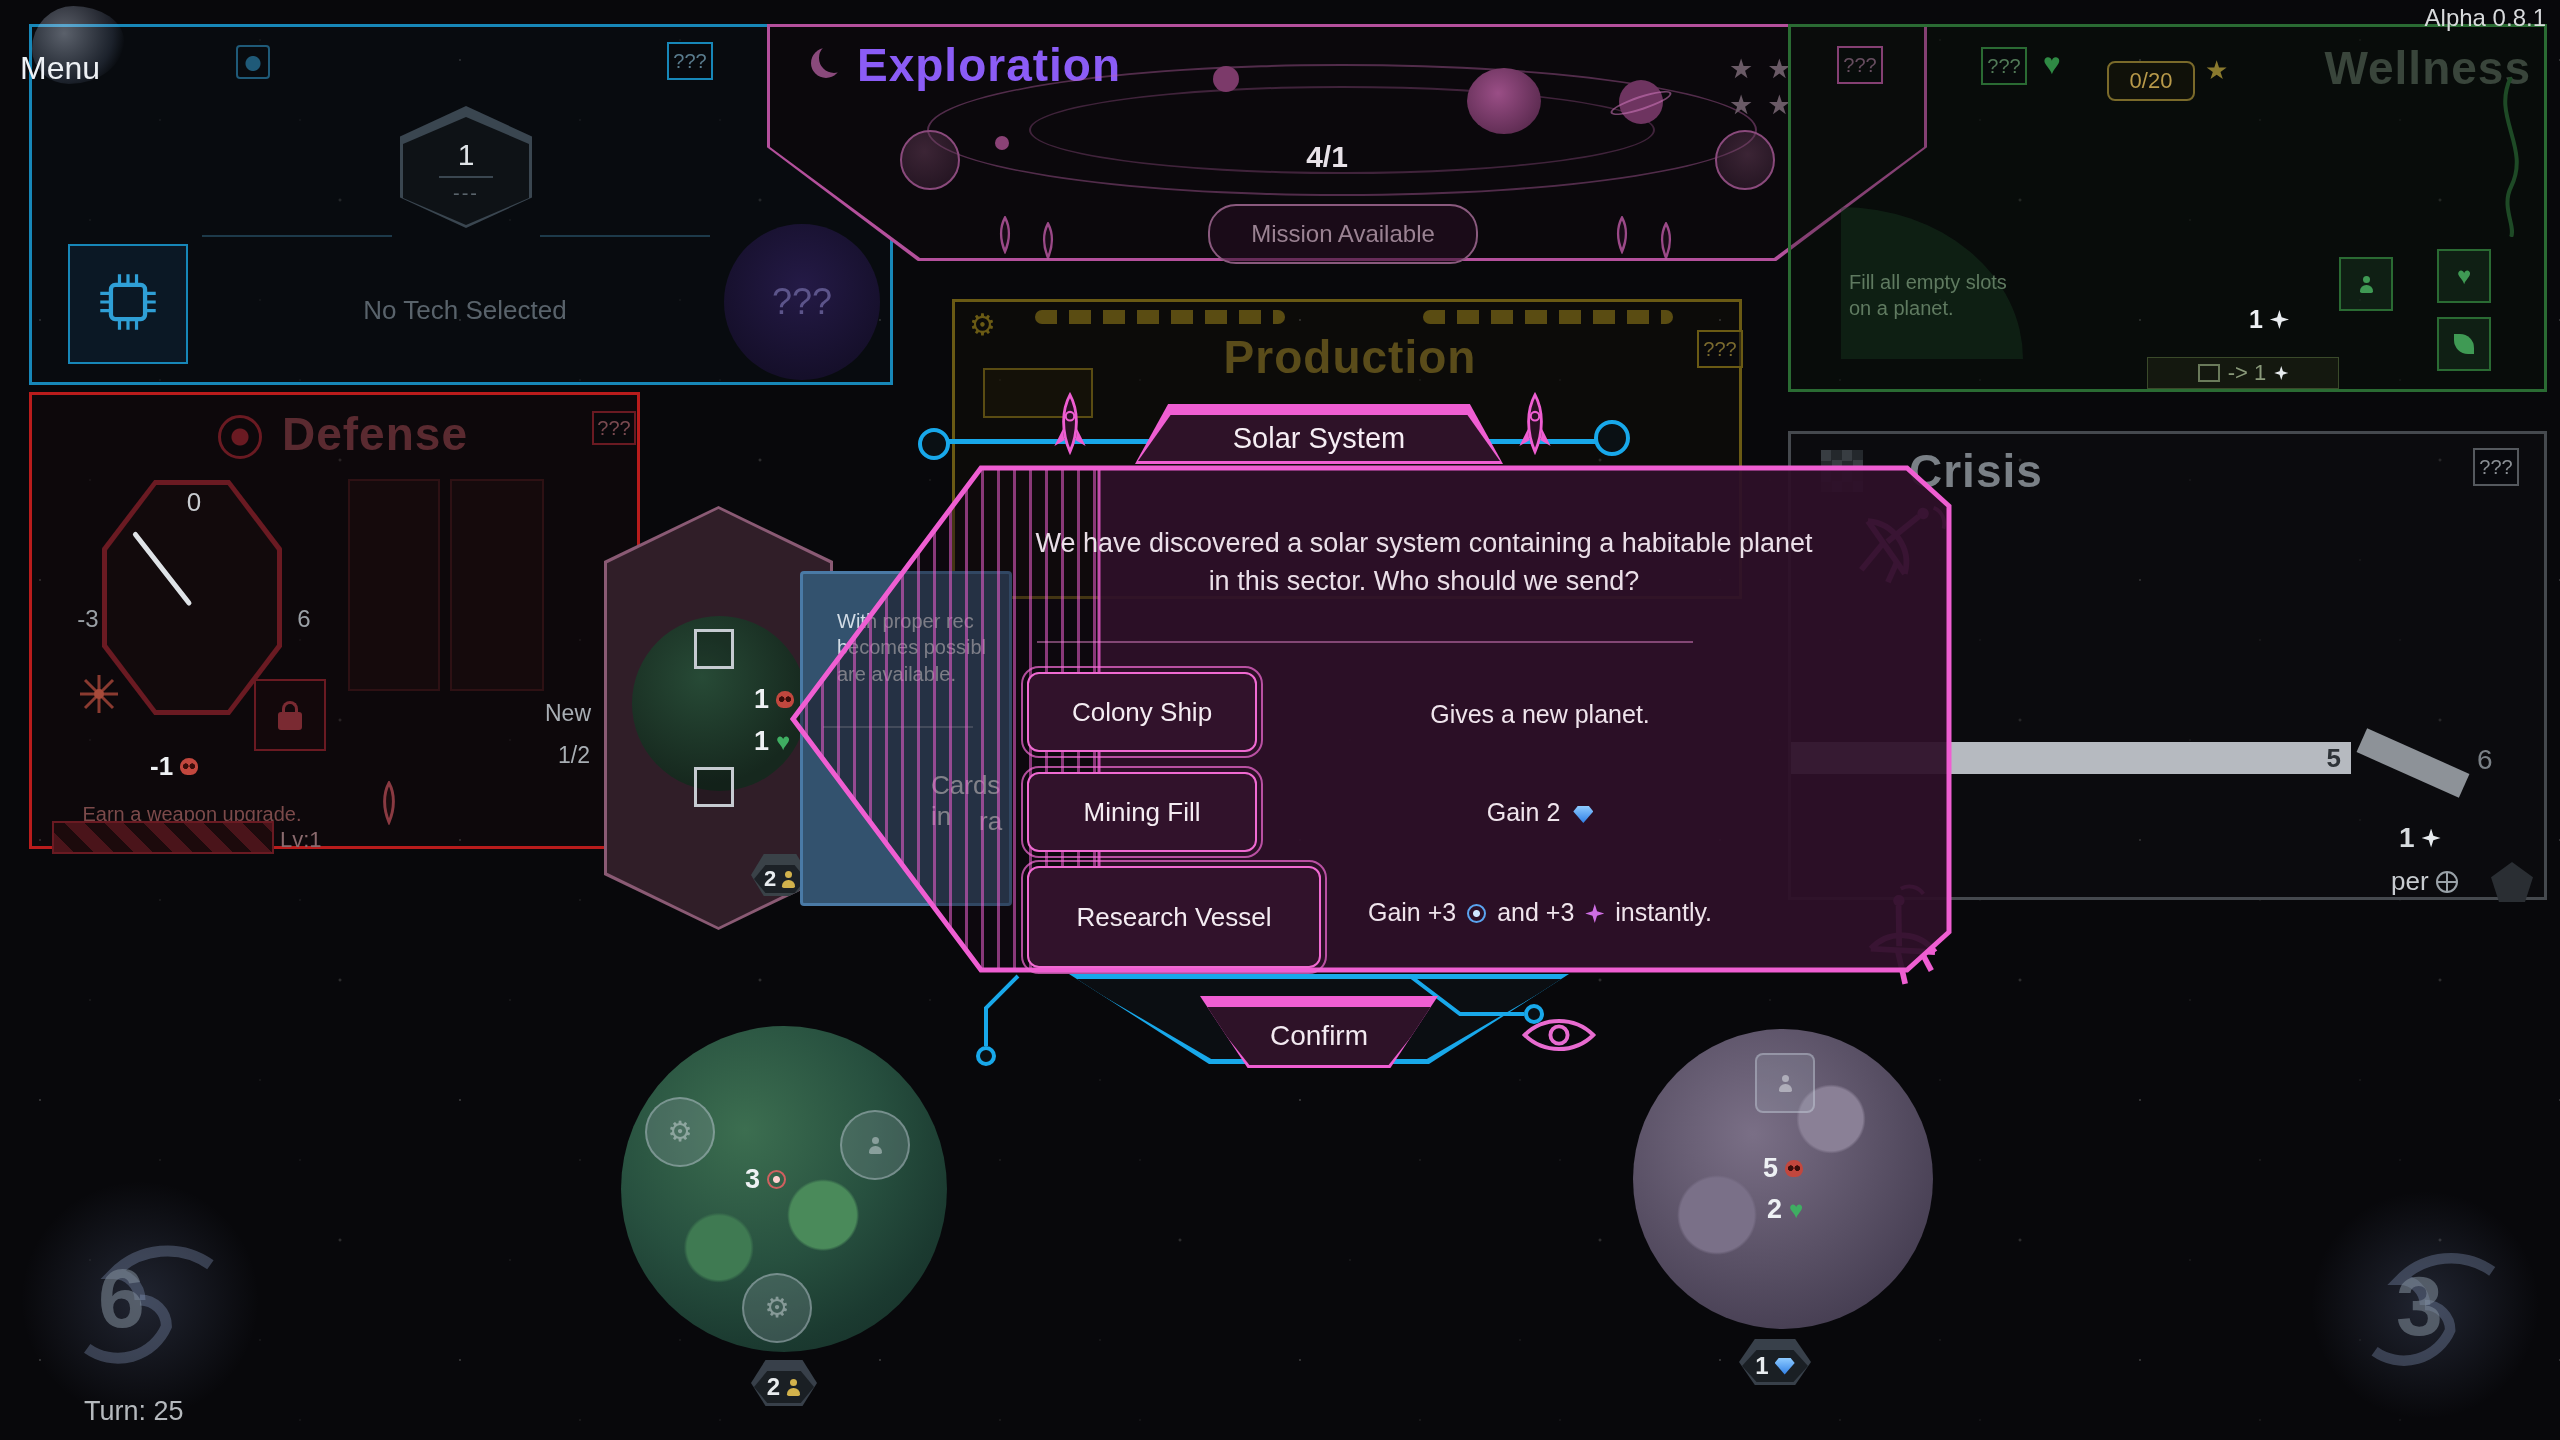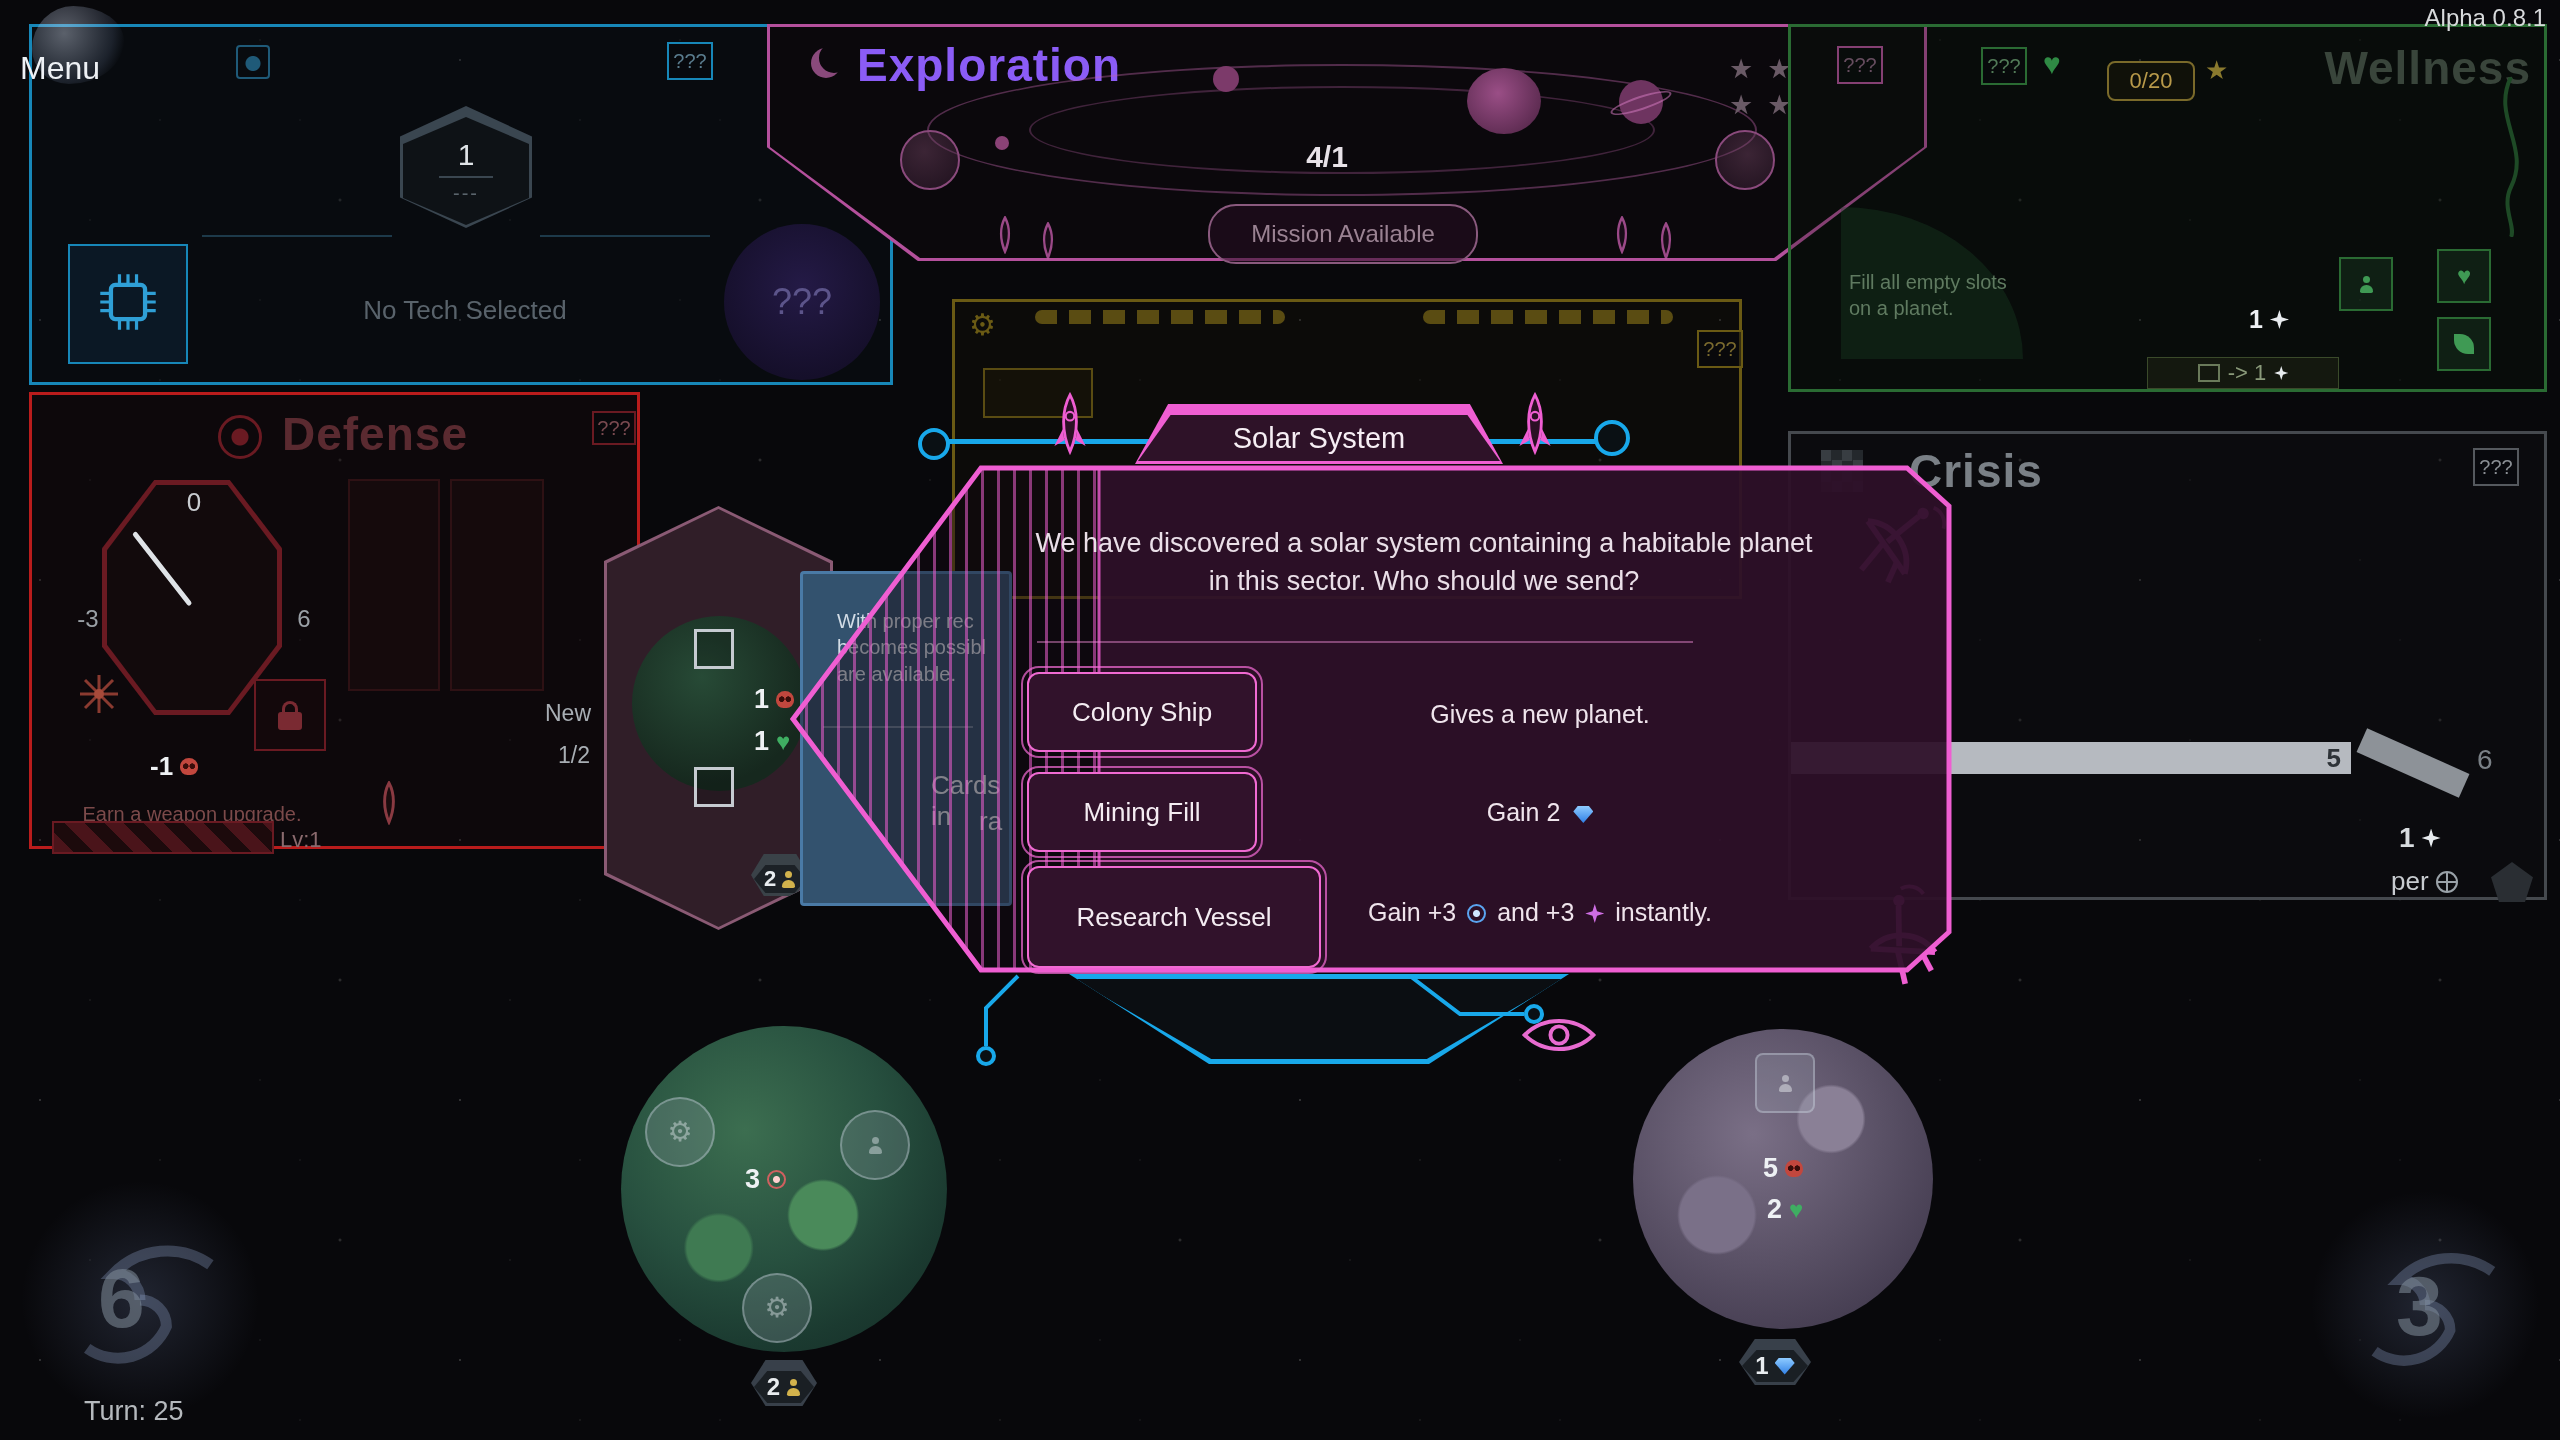--- a/index.html
+++ b/index.html
@@ -150,20 +150,21 @@
           <path d="M30,4 C42,26 42,56 30,84 C18,56 18,26 30,4 Z" fill="#1c0e1a" stroke="#c05aa8" stroke-width="6"></path>
         </svg></div>
   </section>
 
   <section class="panel" style="left:952px;top:299px;width:790px;height:300px;border:3px solid #6a5a14;background:rgba(28,24,6,.22);">
     <span class="ic-glyph abs" style="left:14px;top:8px;font-size:30px;color:#6a5a14;">⚙</span>
     <div class="abs" style="left:80px;top:8px;width:250px;height:14px;border-radius:7px;
                 background:repeating-linear-gradient(90deg,#5a4c12 0 22px,transparent 22px 34px);"></div>
     <div class="abs" style="left:468px;top:8px;width:250px;height:14px;border-radius:7px;
                 background:repeating-linear-gradient(90deg,#5a4c12 0 22px,transparent 22px 34px);"></div>
+    <div class="abs ptitle" style="left:215px;top:28px;width:360px;text-align:center;color:#5a4c1a;">Production</div>
     <div class="qbox" style="left:742px;top:28px;border-color:#6a5a14;color:#7a6a2e;">???</div>
     <div class="abs" style="left:28px;top:66px;width:110px;height:50px;border:2px solid #5a4c12;background:rgba(40,34,8,.3);"></div>
   </section>
 
   <section class="panel" style="left:1788px;top:24px;width:759px;height:368px;border:3px solid #2a6b33;background:rgba(10,24,12,.28);">
     <div class="qbox" style="left:190px;top:20px;border-color:#2a6b33;color:#527a58;">???</div>
     <span class="ic-glyph abs" style="left:252px;top:22px;font-size:30px;color:#2f8a44;">♥</span>
     <div class="abs cen" style="left:316px;top:26px;width:88px;height:40px;border:2px solid #7a6a2a;border-radius:8px;background:rgba(30,26,8,.4);">
       <span style="color:#b89a4a;font-size:22px;">0/20</span>
     </div>
@@ -481,20 +482,25 @@
     <span>Research Vessel</span>
   </div>
   <div class="optdesc" style="top:898px;">
     <span>Gain +3</span>
     <span class="ic ic-atom" style="margin:0 4px;"></span>
     <span>and +3</span>
     <span class="ic ic-sparkle" style="margin:0 4px;"></span>
     <span>instantly.</span>
   </div>
 
+  <div class="abs confshape" style="left:1200px;top:996px;width:238px;height:72px;background:#ef5ed2;">
+    <div class="abs confshape cen" style="inset:3px;background:#2e1228;">
+      <span style="color:#f2e9f0;font-size:28px;">Confirm</span>
+    </div>
+  </div>
 
   <div class="abs" style="left:1520px;top:1012px;width:78px;height:46px;">
     <svg width="78" height="46" viewBox="0 0 100 56">
       <path d="M6,28 C30,4 70,4 94,28 C70,52 30,52 6,28 Z" stroke="#e86bd0" stroke-width="5" fill="none"></path>
       <circle cx="50" cy="28" r="11" fill="none" stroke="#e86bd0" stroke-width="5"></circle>
     </svg>
   </div>
 </div>
 
 </body></html>

